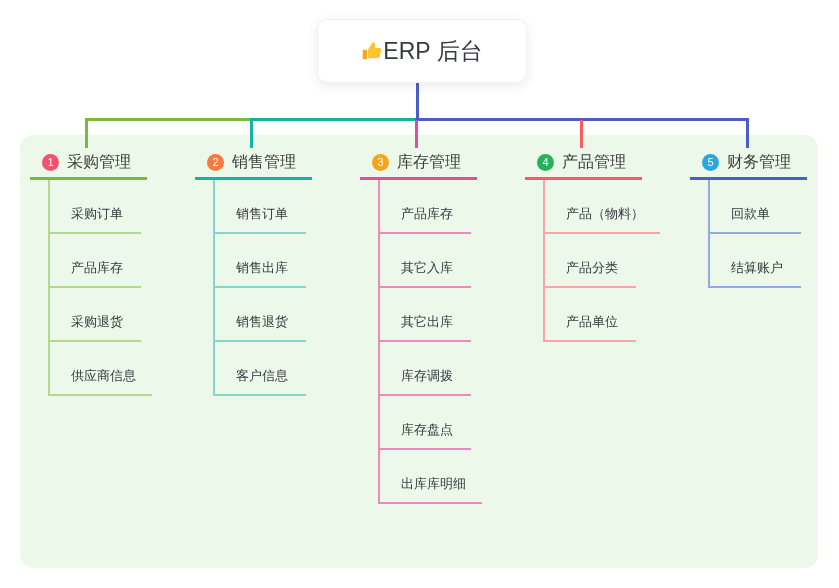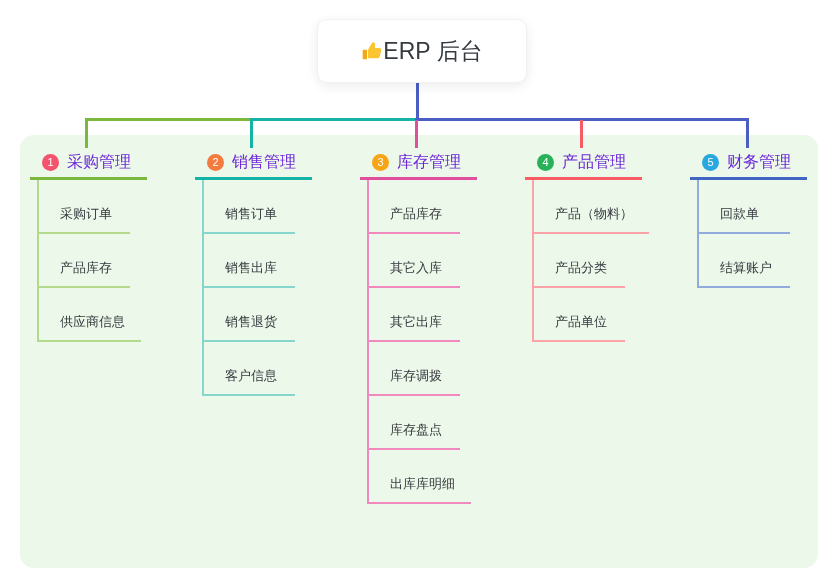--- a/index.html
+++ b/index.html
@@ -23,23 +23,23 @@
   .title-row {
     width:117px; height:33px; box-sizing:border-box;
     border-bottom:3px solid var(--line);
     display:flex; align-items:center; padding-left:12px; gap:8px; cursor:pointer;
   }
   .badge {
     width:17px; height:17px; border-radius:50%; background:var(--badge);
     color:#ffffff; font-size:11px; line-height:17px; text-align:center; flex:none;
     display:flex; align-items:center; justify-content:center;
   }
-  .title-label { font-size:16px; color:#6d28d9; white-space:nowrap; }
+  .title-label { font-size:16px; color:#404040; white-space:nowrap; }
 
-  .items { margin-left:7px; border-left:2px solid var(--light); }
+  .items { margin-left:18px; border-left:2px solid var(--light); }
   .item {
     height:54px; box-sizing:border-box; border-bottom:2px solid var(--light);
     display:flex; align-items:flex-end; padding:0 16px 9px 21px;
     width:max-content; min-width:91px;
     font-size:13px; color:#36393f; white-space:nowrap; cursor:pointer;
   }
 </style>
 </head>
 <body>
 
@@ -68,20 +68,21 @@
   </div>
 
   <div class="branch" style="left: 30px; --line: #7cb83e; --light: #b3d98c; --badge: #f4536e;">
     <div class="title-row">
       <span class="badge">1</span>
       <span class="title-label">采购管理</span>
     </div>
     <div class="items">
       <div class="item">采购订单</div>
       <div class="item">产品库存</div>
+      <div class="item">采购退货</div>
       <div class="item">供应商信息</div>
     </div>
   </div>
 
   <div class="branch" style="left: 195px; --line: #14b3a6; --light: #86d6cb; --badge: #f27b3d;">
     <div class="title-row">
       <span class="badge">2</span>
       <span class="title-label">销售管理</span>
     </div>
     <div class="items">

